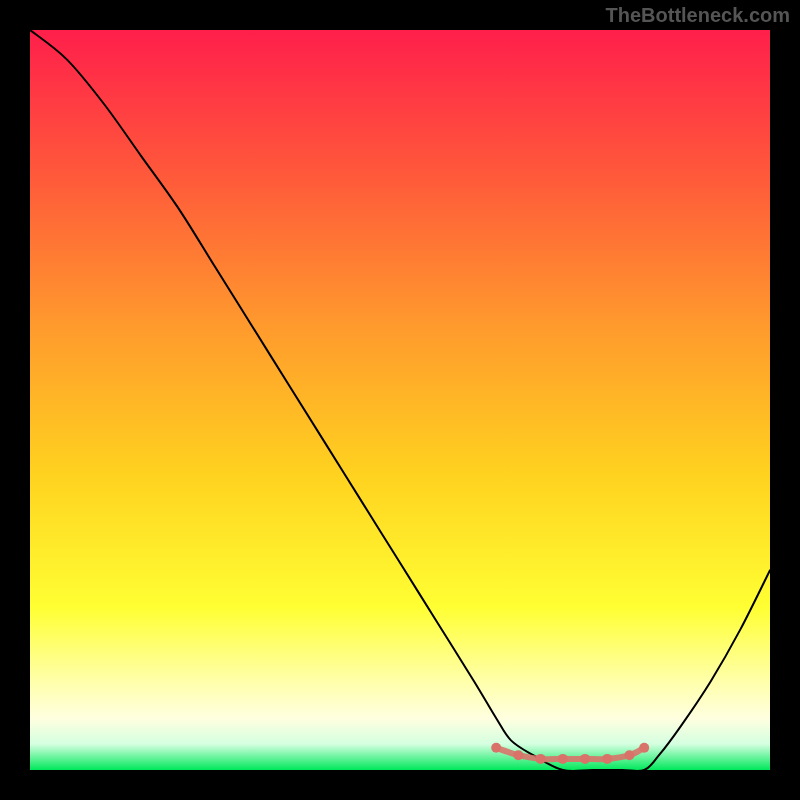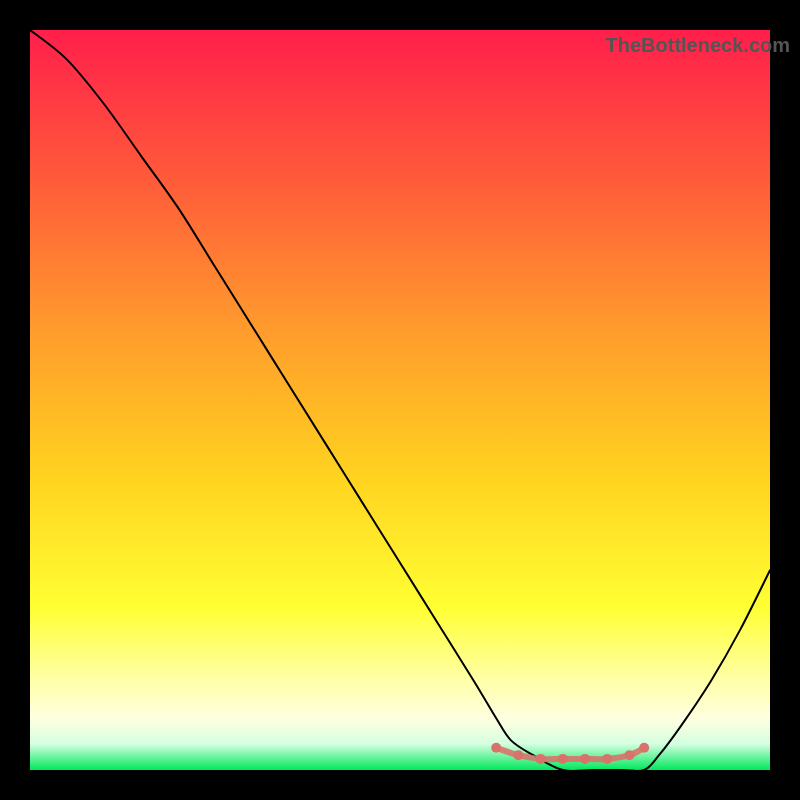--- a/index.html
+++ b/index.html
@@ -18,21 +18,20 @@
   }
   .watermark {
     position: absolute;
     top: 4px;
     right: 10px;
     font-family: Arial, Helvetica, sans-serif;
     font-size: 20px;
     font-weight: bold;
     color: #555555;
     z-index: 10;
-    margin-top: 30px;
   }
   .plot-area {
     position: absolute;
     left: 30px;
     top: 30px;
     width: 740px;
     height: 740px;
   }
   .plot-area svg {
     width: 100%;

